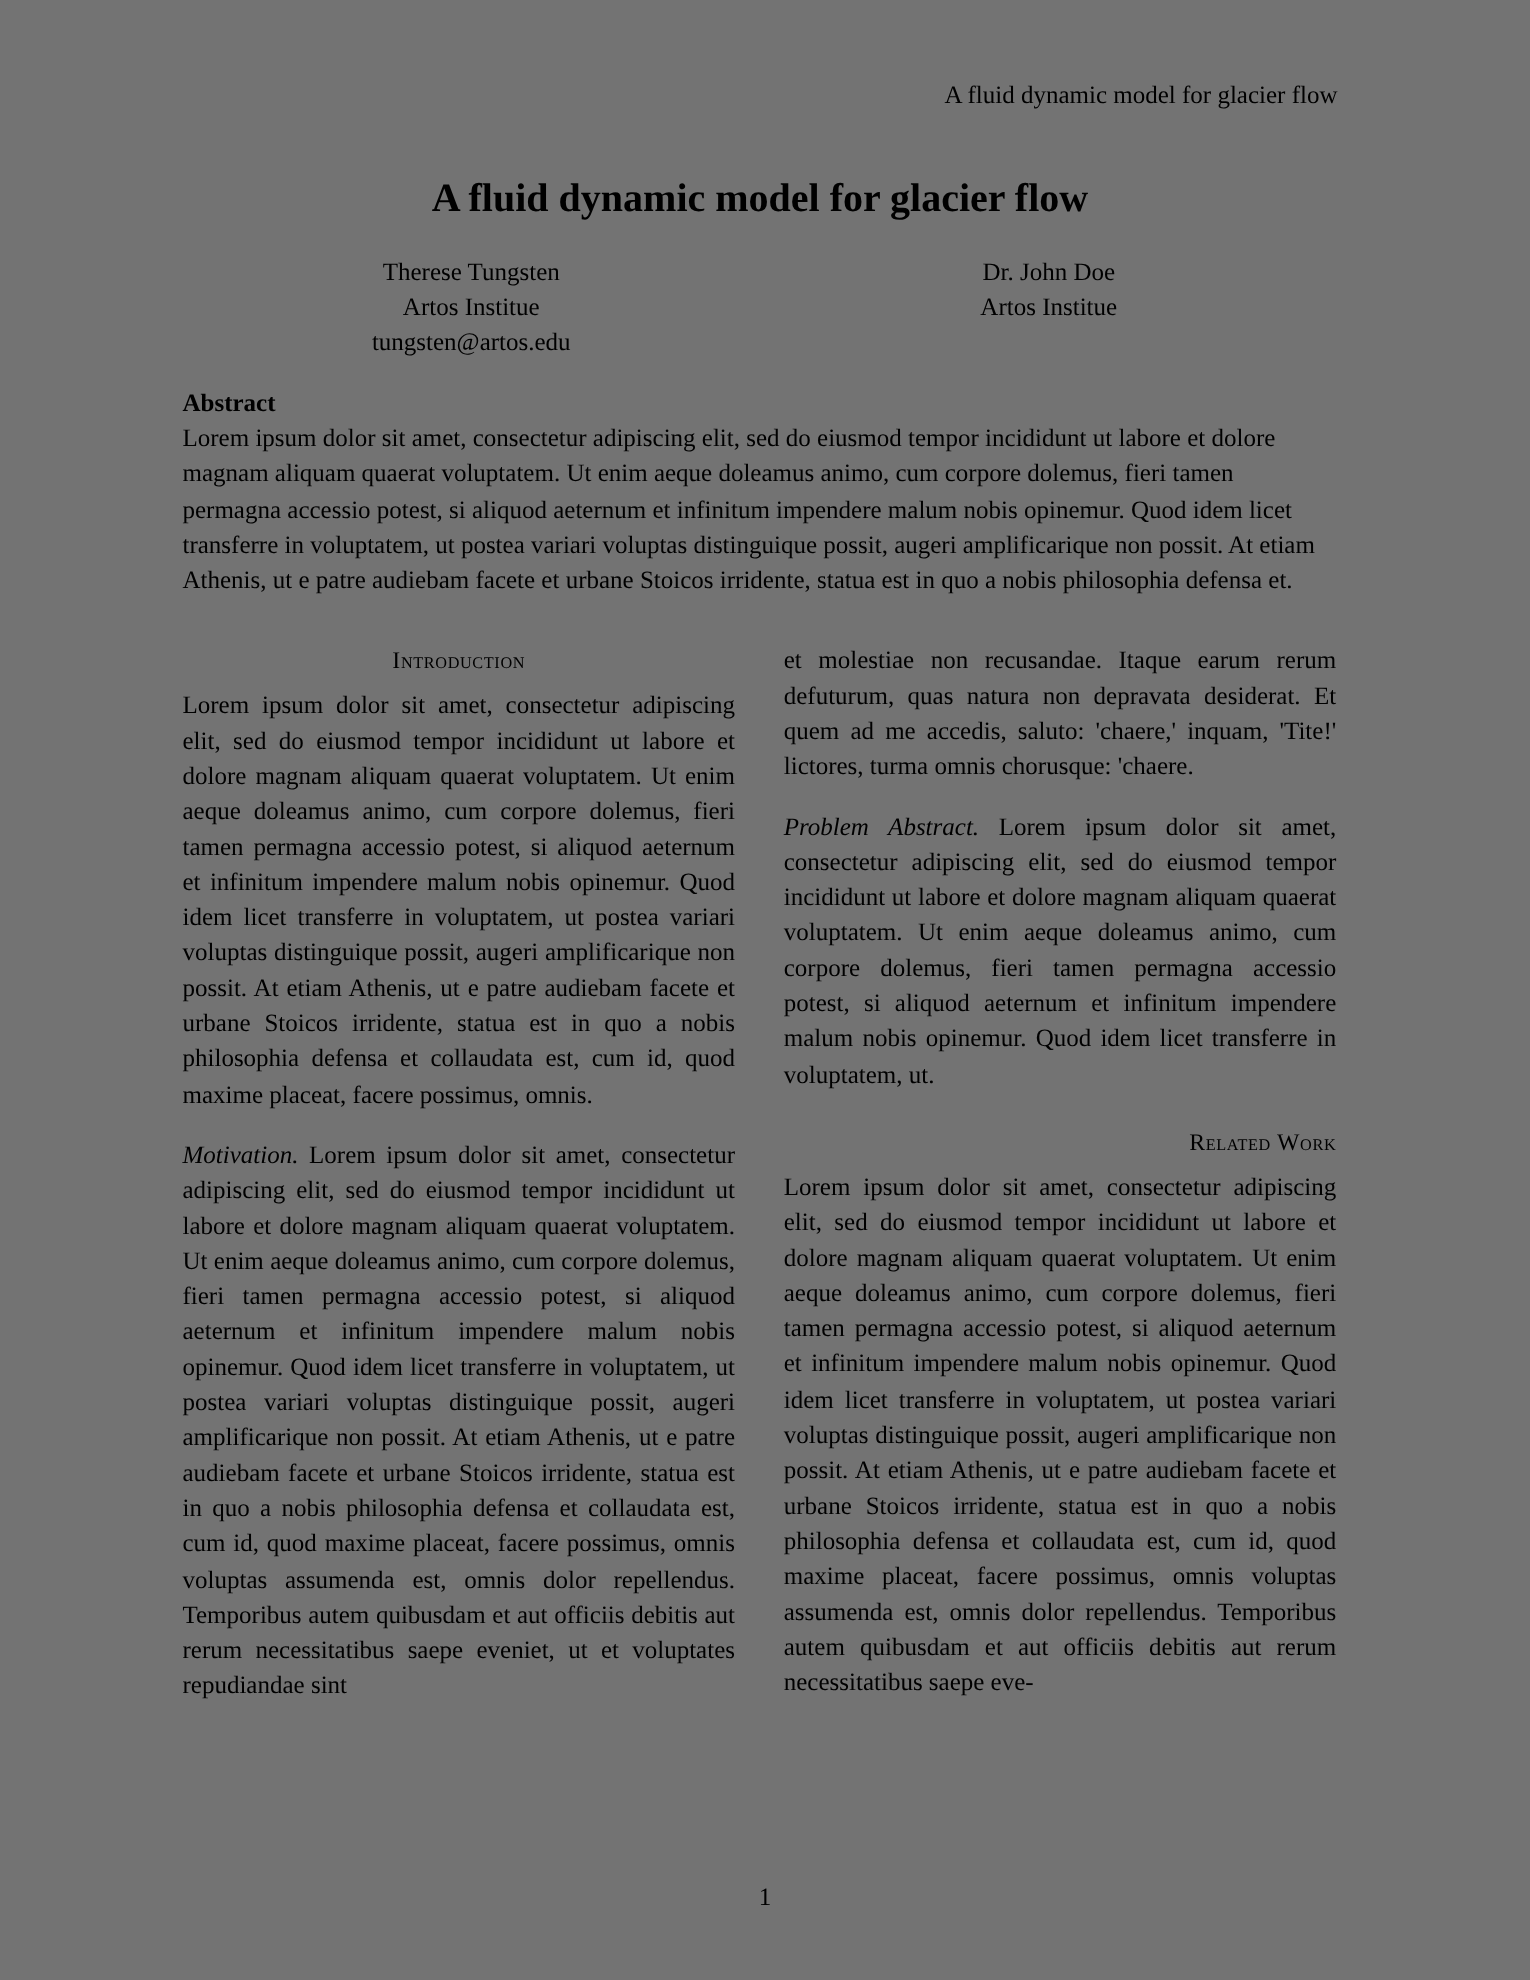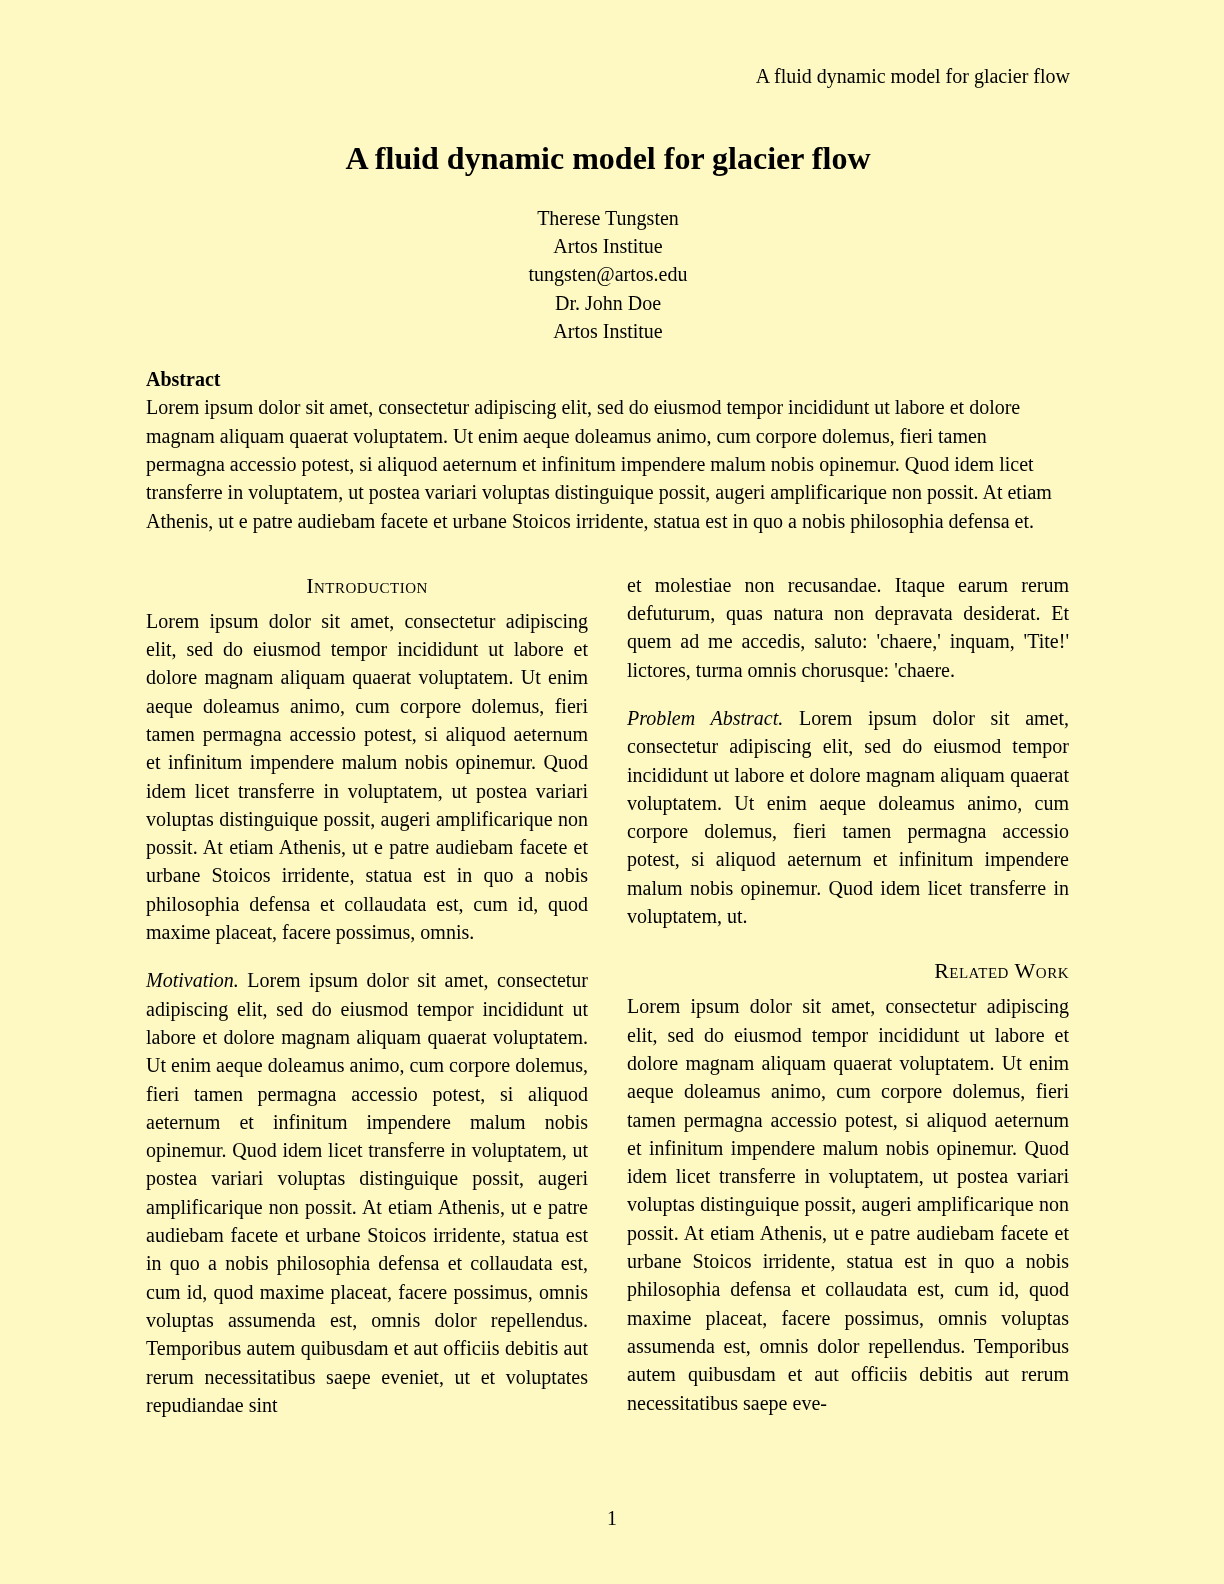--- a/index.html
+++ b/index.html
@@ -1,42 +1,42 @@
 <!DOCTYPE html>
 <html lang="en"><head>
 <meta charset="utf-8">
 <style>
   * { margin: 0; padding: 0; box-sizing: border-box; }
   html, body { background: #ffffff; }
   .page {
     position: relative;
     width: 1224px;
     height: 1584px;
-    background: #fef9c3;
+    background: #737373;
     color: #000000;
     font-family: "Liberation Serif", "DejaVu Serif", serif;
     overflow: hidden;
     padding: 62px 154px 0 146px;
   }
   .running-head {
     font-size: 20px;
     line-height: 28px;
     text-align: right;
   }
   .paper-title {
     margin-top: 46px;
     font-size: 32px;
     line-height: 44px;
     font-weight: bold;
     text-align: center;
   }
   .authors {
     margin-top: 24px;
     display: grid;
-    grid-template-columns: 1fr;
+    grid-template-columns: 1fr 1fr;
   }
   .author {
     text-align: center;
     font-size: 20px;
     line-height: 28.2px;
   }
   .abstract {
     margin-top: 20px;
     text-align: left;
     font-size: 20px;
@@ -55,21 +55,21 @@
     flex: 0 0 442px;
     font-size: 20px;
     line-height: 28.3px;
     text-align: justify;
     hyphens: auto;
     -webkit-hyphens: auto;
   }
   .section-heading {
     font-variant: small-caps;
     font-variant-caps: small-caps;
-    font-size: 22px;
+    font-size: 19px;
     line-height: 30px;
     text-align: center;
     font-weight: normal;
     letter-spacing: 0.5px;
     margin-bottom: 6px;
   }
   .section-heading.spaced-above {
     margin-top: 26px;
     text-align: right;
   }

